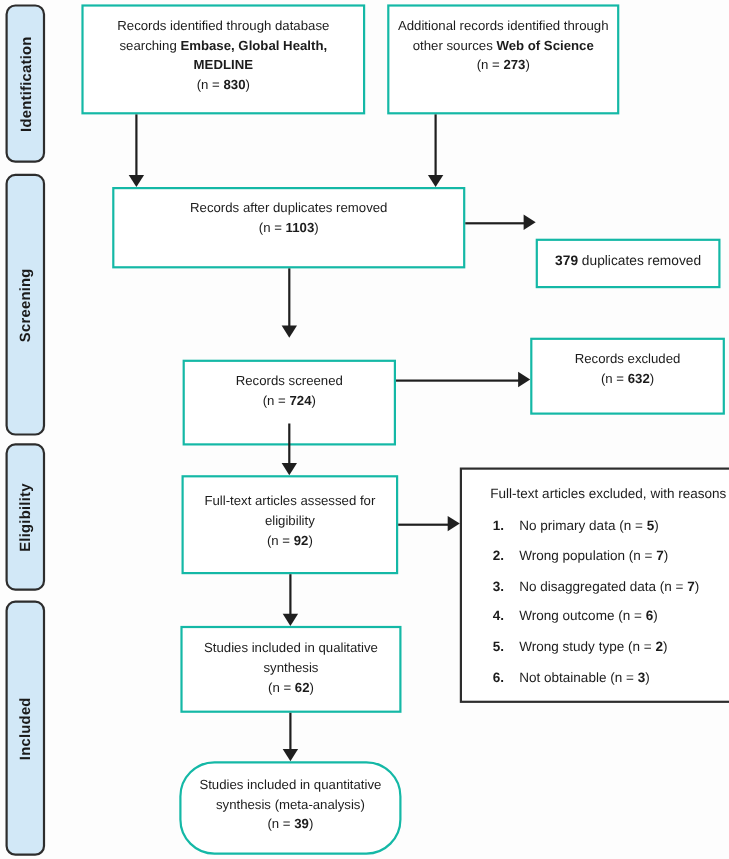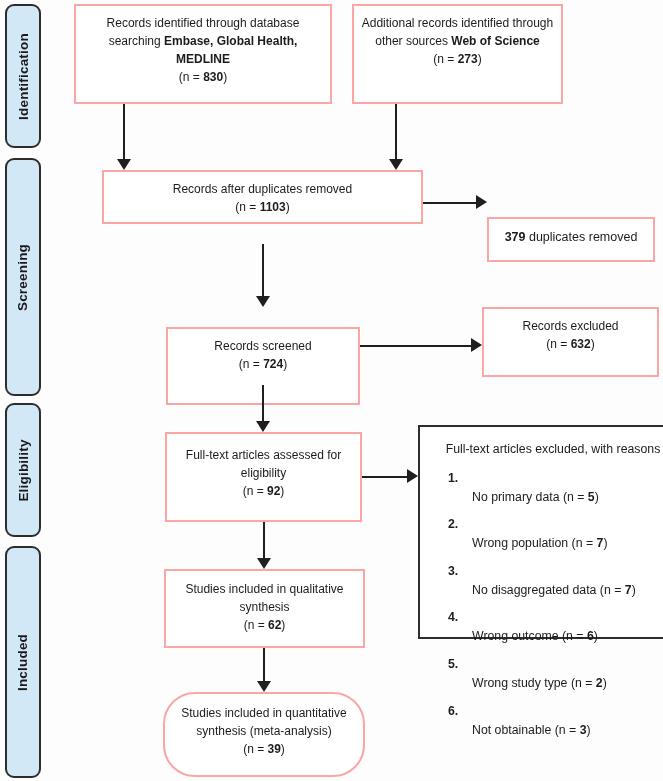--- a/index.html
+++ b/index.html
@@ -12,35 +12,35 @@
     position:absolute;left:5px;width:36px;
     background:#d2e8f7;border:2px solid #2d2d2d;border-radius:9px;
     display:flex;align-items:center;justify-content:center;box-sizing:border-box;
   }
   .stage-text{
     transform:rotate(-90deg);white-space:nowrap;
     font-size:13.5px;font-weight:bold;color:#1a1a1a;letter-spacing:.2px;
   }
   
   .node{
-    position:absolute;background:#ffffff;border:2px solid #fca5a5;box-sizing:border-box;
+    position:absolute;background:#ffffff;border:2px solid #14b8a6;box-sizing:border-box;
     display:flex;flex-direction:column;align-items:center;justify-content:flex-start;
     text-align:center;font-size:12px;line-height:1.5;padding:8px 6px 4px 6px;
   }
   .node.vcenter{justify-content:center;padding-top:0;margin-top:37px;}
   .node b{font-weight:bold;}
   
   .reasons{
     position:absolute;background:#ffffff;border:2px solid #2d2d2d;box-sizing:border-box;
     font-size:12.3px;padding:14px 12px 10px 14px;line-height:1.35;
   }
   .reasons-title{text-align:center;margin-bottom:12px;}
   .reason-item{display:flex;margin:0 0 11px 14px;}
   .rnum{font-weight:bold;width:24px;flex:0 0 24px;text-align:left;}
-  .rtext{text-align:center;margin-top:19px;}
+  .rtext{text-align:center;}
   
   .vline{position:absolute;width:2px;background:#1f1f1f;}
   .hline{position:absolute;height:2px;background:#1f1f1f;}
   .head-down{
     position:absolute;width:0;height:0;
     border-left:7px solid transparent;border-right:7px solid transparent;
     border-top:11px solid #1f1f1f;
   }
   .head-right{
     position:absolute;width:0;height:0;
@@ -72,21 +72,21 @@
     <div><b>MEDLINE</b></div>
     <div><span>(n = </span><b>830</b><span>)</span></div>
   </div>
 
   <div class="node" style="left:352px;top:4px;width:211px;height:100px;">
     <div><span>Additional records identified through</span></div>
     <div><span>other sources </span><b>Web of Science</b></div>
     <div><span>(n = </span><b>273</b><span>)</span></div>
   </div>
 
-  <div class="node" style="left:102px;top:170px;width:321px;height:54px;">
+  <div class="node" style="left:102px;top:170px;width:321px;height:74px;">
     <div><span>Records after duplicates removed</span></div>
     <div><span>(n = </span><b>1103</b><span>)</span></div>
   </div>
 
   <div class="node vcenter" style="left:487px;top:180px;width:168px;height:45px;font-size:12.5px;">
     <div><b>379</b><span> duplicates removed</span></div>
   </div>
 
   <div class="node" style="left:166px;top:307px;width:194px;height:78px;margin-top:20px;">
     <div><span>Records screened</span></div>

